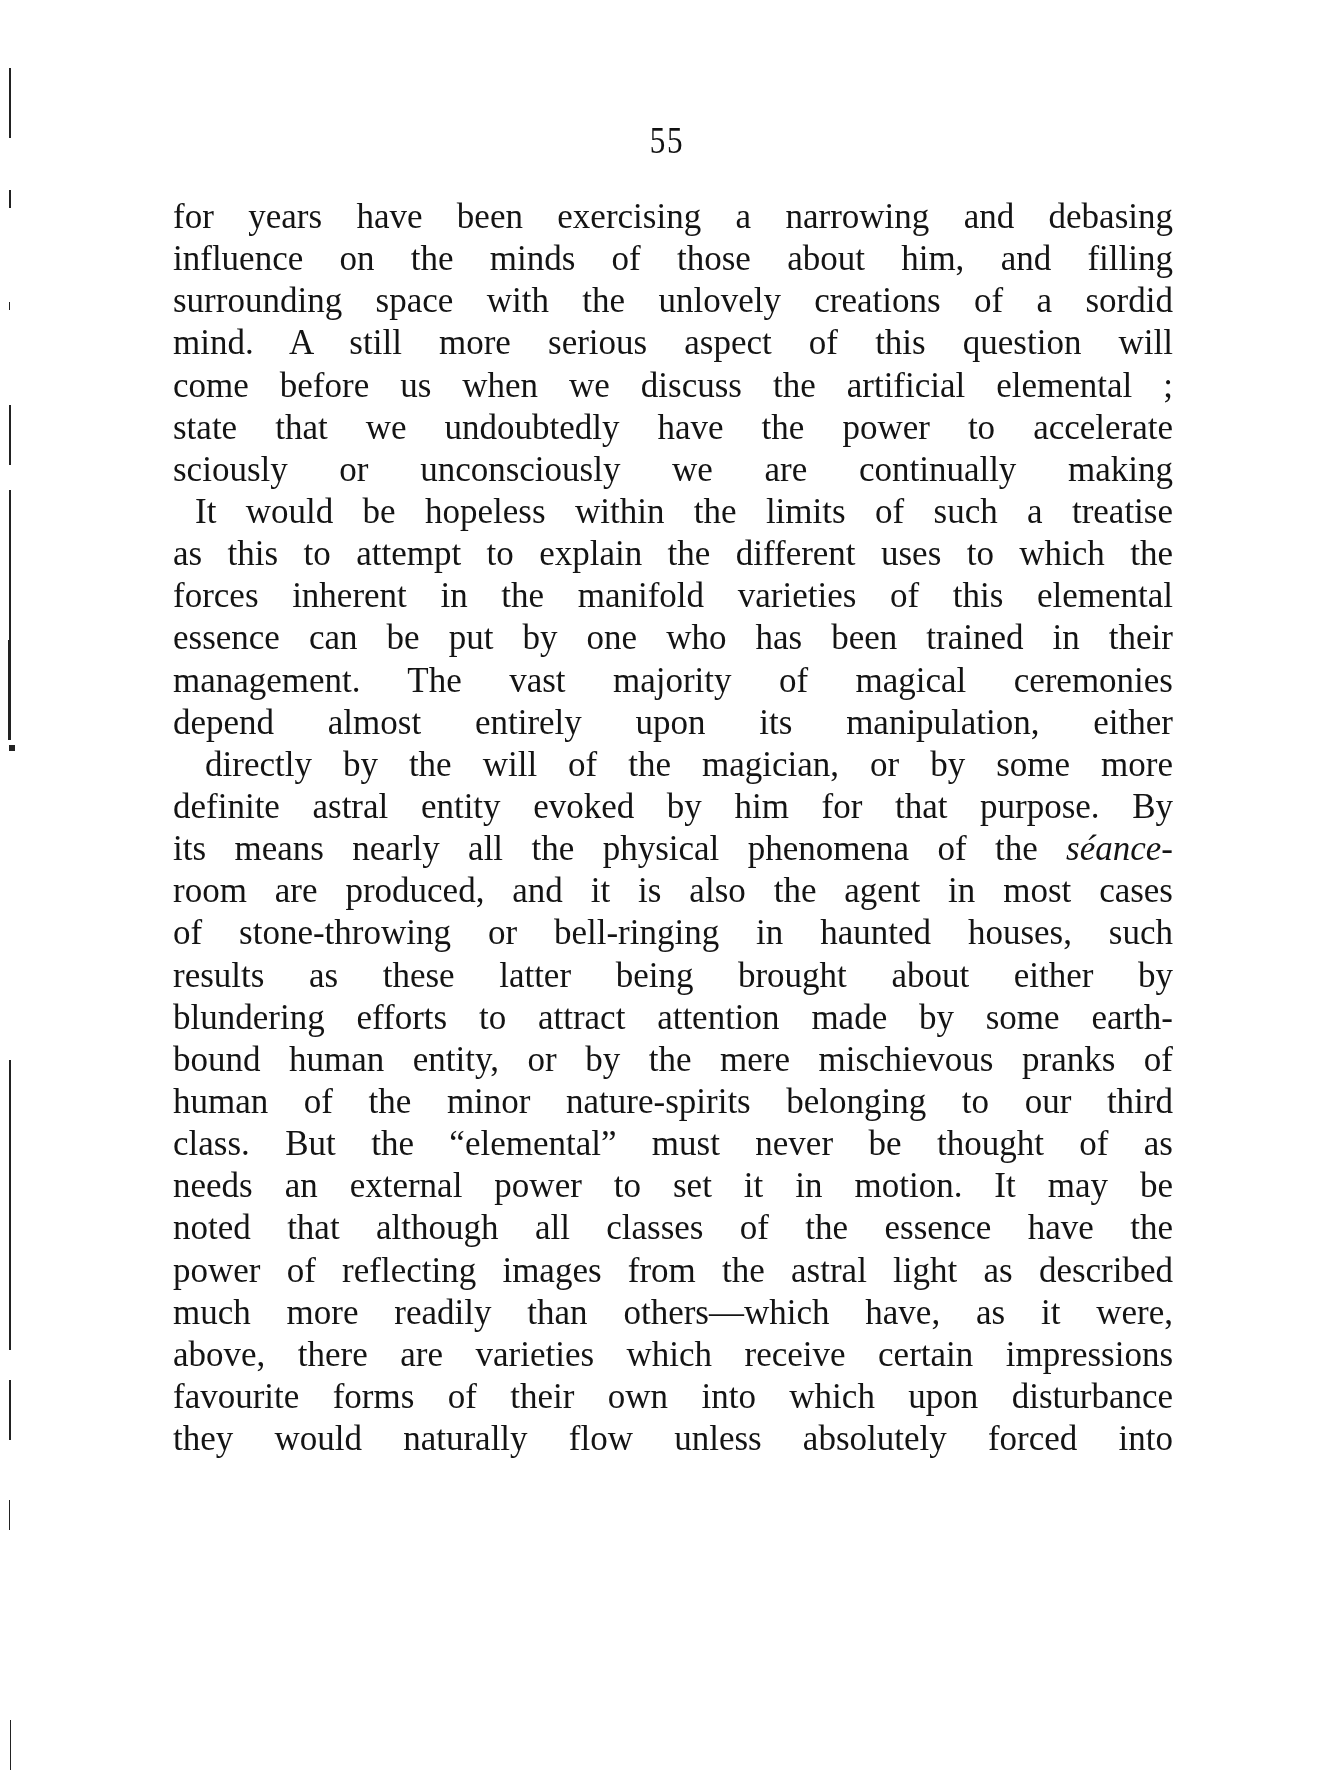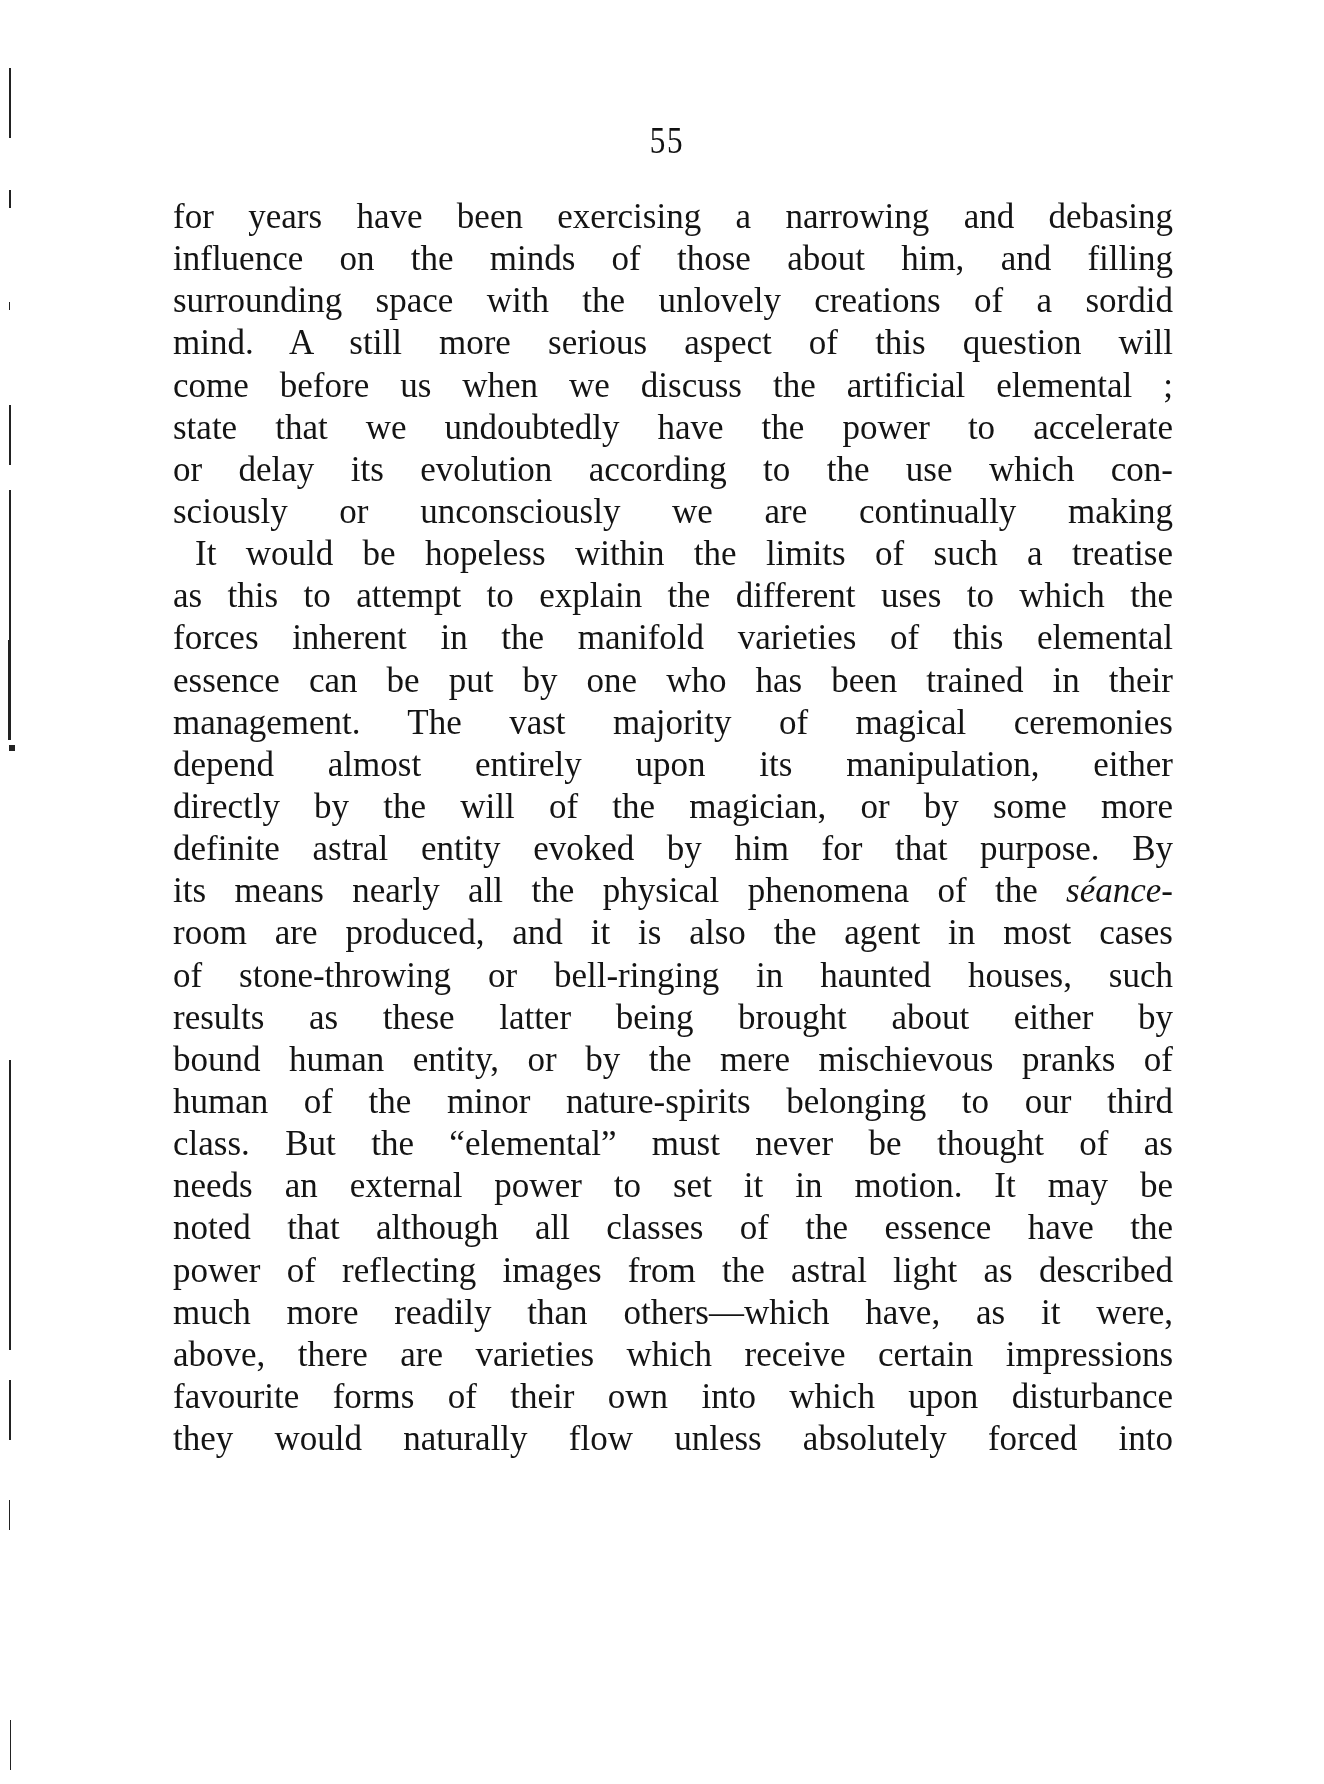--- a/index.html
+++ b/index.html
@@ -31,36 +31,36 @@
 <div class="page">
   <div class="page-number">55</div>
   <div class="body-text" id="body-text">
       <div>
         <div class="line" style="white-space: normal;">for years have been exercising a narrowing and debasing</div>
         <div class="line" style="white-space: normal;">influence on the minds of those about him, and filling</div>
         <div class="line" style="white-space: normal;">surrounding space with the unlovely creations of a sordid</div>
         <div class="line" style="white-space: normal;">mind.  A still more serious aspect of this question will</div>
         <div class="line" style="white-space: normal;">come before us when we discuss the artificial elemental ;</div>
         <div class="line" style="white-space: normal;">state that we undoubtedly have the power to accelerate</div>
-        <div class="line" style="white-space: normal;">or delay its evolution according to the use which con-</div>
         <div class="line" style="white-space: normal;">sciously or unconsciously we are continually making</div>
       </div>
       <div>
         <div class="line indent" style="white-space: normal;">It would be hopeless within the limits of such a treatise</div>
         <div class="line" style="white-space: normal;">as this to attempt to explain the different uses to which the</div>
         <div class="line" style="white-space: normal;">forces inherent in the manifold varieties of this elemental</div>
         <div class="line" style="white-space: normal;">essence can be put by one who has been trained in their</div>
         <div class="line" style="white-space: normal;">management.  The vast majority of magical ceremonies</div>
         <div class="line" style="white-space: normal;">depend almost entirely upon its manipulation, either</div>
-        <div class="line" style="white-space: normal;">directly by the will of the magician, or by some more</div>
+        <div class="line" style="white-space: normal; margin-left: 32px;">directly by the will of the magician, or by some more</div>
         <div class="line" style="white-space: normal;">definite astral entity evoked by him for that purpose.  By</div>
         <div class="line" style="white-space: normal;">its means nearly all the physical phenomena of the <i>séance</i>-</div>
         <div class="line" style="white-space: normal;">room are produced, and it is also the agent in most cases</div>
         <div class="line" style="white-space: normal;">of stone-throwing or bell-ringing in haunted houses, such</div>
         <div class="line" style="white-space: normal;">results as these latter being brought about either by</div>
+        <div class="line" style="white-space: normal;">blundering efforts to attract attention made by some earth-</div>
         <div class="line" style="white-space: normal;">bound human entity, or by the mere mischievous pranks of</div>
         <div class="line" style="white-space: normal;">human of the minor nature-spirits belonging to our third</div>
         <div class="line" style="white-space: normal;">class.  But the “elemental” must never be thought of as</div>
         <div class="line" style="white-space: normal;">needs an external power to set it in motion.  It may be</div>
         <div class="line" style="white-space: normal;">noted that although all classes of the essence have the</div>
         <div class="line" style="white-space: normal;">power of reflecting images from the astral light as described</div>
         <div class="line" style="white-space: normal;">much more readily than others—which have, as it were,</div>
         <div class="line" style="white-space: normal;">above, there are varieties which receive certain impressions</div>
         <div class="line" style="white-space: normal;">favourite forms of their own into which upon disturbance</div>
         <div class="line" style="white-space: normal;">they would naturally flow unless absolutely forced into</div>

